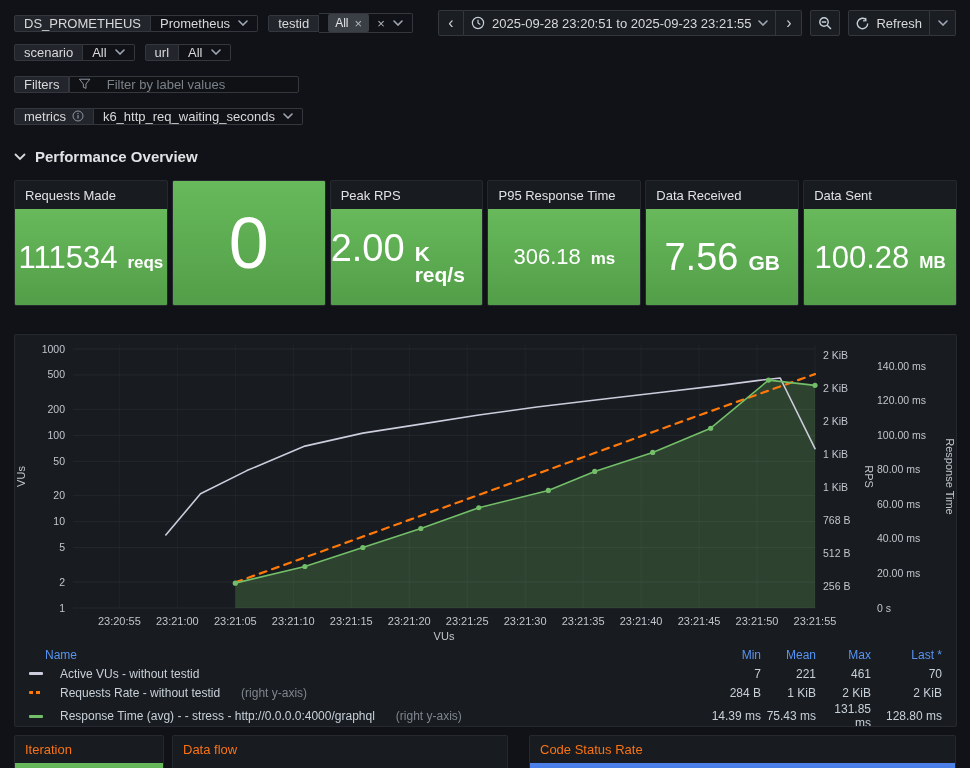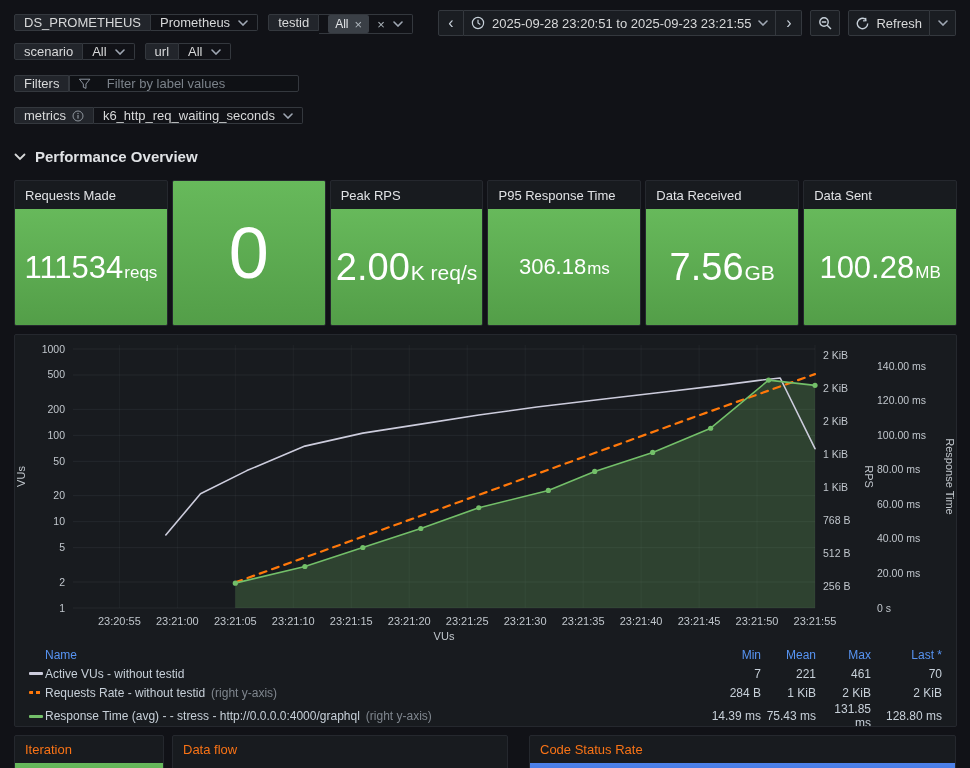--- a/index.html
+++ b/index.html
@@ -1,53 +1,53 @@
 <!DOCTYPE html>
 <html><head>
 <meta charset="utf-8">
 <style>
 *{margin:0;padding:0;box-sizing:border-box}
 html,body{width:970px;height:768px;overflow:hidden}
 body{position:relative;background:#111217;font-family:"Liberation Sans",sans-serif;color:#c7d0d9;font-size:13px}
 [data-interactable="true"]{cursor:pointer}
 .row{position:absolute;left:14px;right:14px;display:flex;align-items:center}
-.grp{display:flex;align-items:flex-start;height:18px;margin-right:10px}
+.grp{display:flex;align-items:center;height:18px;margin-right:10px}
 .lblbox{display:flex;align-items:center;gap:6px;padding:0 9px;background:#22252b;border:1px solid #34383e;border-radius:2px 0 0 2px;color:#d8d9da;white-space:nowrap}
 .valbox{display:flex;align-items:center;gap:8px;padding:0 9px;background:#111217;border:1px solid #34383e;border-left:none;border-radius:0 2px 2px 0;color:#d8d9da;white-space:nowrap}
 .pill{display:flex;align-items:center;gap:6px;background:#3a3f46;border-radius:2px;padding:2px 7px;font-size:12px;color:#e3e5e8}
 .xg{color:#aeb6bd;font-size:13px;line-height:1}
 .btn{display:flex;align-items:center;justify-content:center;gap:7px;height:26px;min-width:26px;padding:0 7px;background:#1a1d22;border:1px solid #34383e;border-radius:2px;color:#d8d9da;white-space:nowrap}
 .joined{display:flex}
 .joined>.btn{border-radius:0}
 .joined>.btn:first-child{border-radius:2px 0 0 2px}
 .joined>.btn:last-child{border-radius:0 2px 2px 0}
 .joined>.btn+.btn{border-left:none}
 .arrowglyph{font-size:16px;line-height:1;color:#c7d0d9}
 .inputbox{display:flex;align-items:center;gap:16px;padding:0 9px;background:#0f1115;border:1px solid #34383e;border-radius:0 2px 2px 0;width:230px}
 .inputbox input{background:transparent;border:none;outline:none;color:#c7d0d9;font:inherit;width:100%}
 .inputbox input::placeholder{color:#7b828a}
 .section-title{font-weight:700;font-size:15px;color:#e0e2e5;margin-left:9px}
-#stats-row{position:absolute;top:180px;left:14px;right:13px;height:146px;display:flex;gap:4px}
+#stats-row{position:absolute;top:180px;left:14px;right:13px;height:126px;display:flex;gap:4px}
 .stat{flex:1;background:#181b1f;border:1px solid #25282e;border-radius:2px;display:flex;flex-direction:column;overflow:hidden}
 .stat .hd{height:28px;display:flex;align-items:center;padding:0 10px;font-size:13px;color:#e0e2e5;flex:none}
 .stat .bd{flex:1;background:linear-gradient(180deg,#67b95b,#539e48);display:flex;align-items:center;justify-content:center;color:#fff}
 .vw{display:flex;align-items:baseline}
 .vw .v{font-weight:500;line-height:1}
-.vw .u{font-weight:400;margin-left:1px;line-height:1}
+.vw .u{font-weight:700;margin-left:10px;line-height:1}
 .panel{position:absolute;background:#181b1f;border:1px solid #25282e;border-radius:2px;overflow:hidden}
 .phd{height:27px;display:flex;align-items:center;padding:0 10px;font-size:13px;color:#f97316}
 .pbd{position:absolute;top:27px;left:0;right:0;bottom:0}
 #ts-panel{left:14px;top:334px;width:943px;height:393px}
 #chart-svg{position:absolute;left:0;top:2px}
 .legend{position:absolute;left:0;top:310px;width:941px}
 .lrow{display:grid;grid-template-columns:1fr 55px 55px 55px 71px;padding:0 14px;height:19px;align-items:center;font-size:12px}
 .lrow .num{text-align:right;color:#c7d0d9}
 .lhead .num,.lhead .namecol{color:#5794f2}
 .lhead .namecol{padding-left:16px}
-.namecell{display:flex;align-items:center;gap:2px;overflow:hidden;white-space:nowrap}
+.namecell{display:flex;align-items:center;gap:17px;overflow:hidden;white-space:nowrap}
 .swatch{width:14px;height:3px;border-radius:1px;flex:none}
 .sname{color:#c7d0d9}
 .ssuffix{color:#7f868e;margin-left:4px}
 #bottom-row{position:absolute;left:14px;top:735px;right:14px;height:60px}
 .green-fill{background:linear-gradient(180deg,#67b95b,#539e48)}
 .blue-fill{background:linear-gradient(180deg,#4d82ea,#3566d4)}
 </style>
 </head>
 <body>
 

